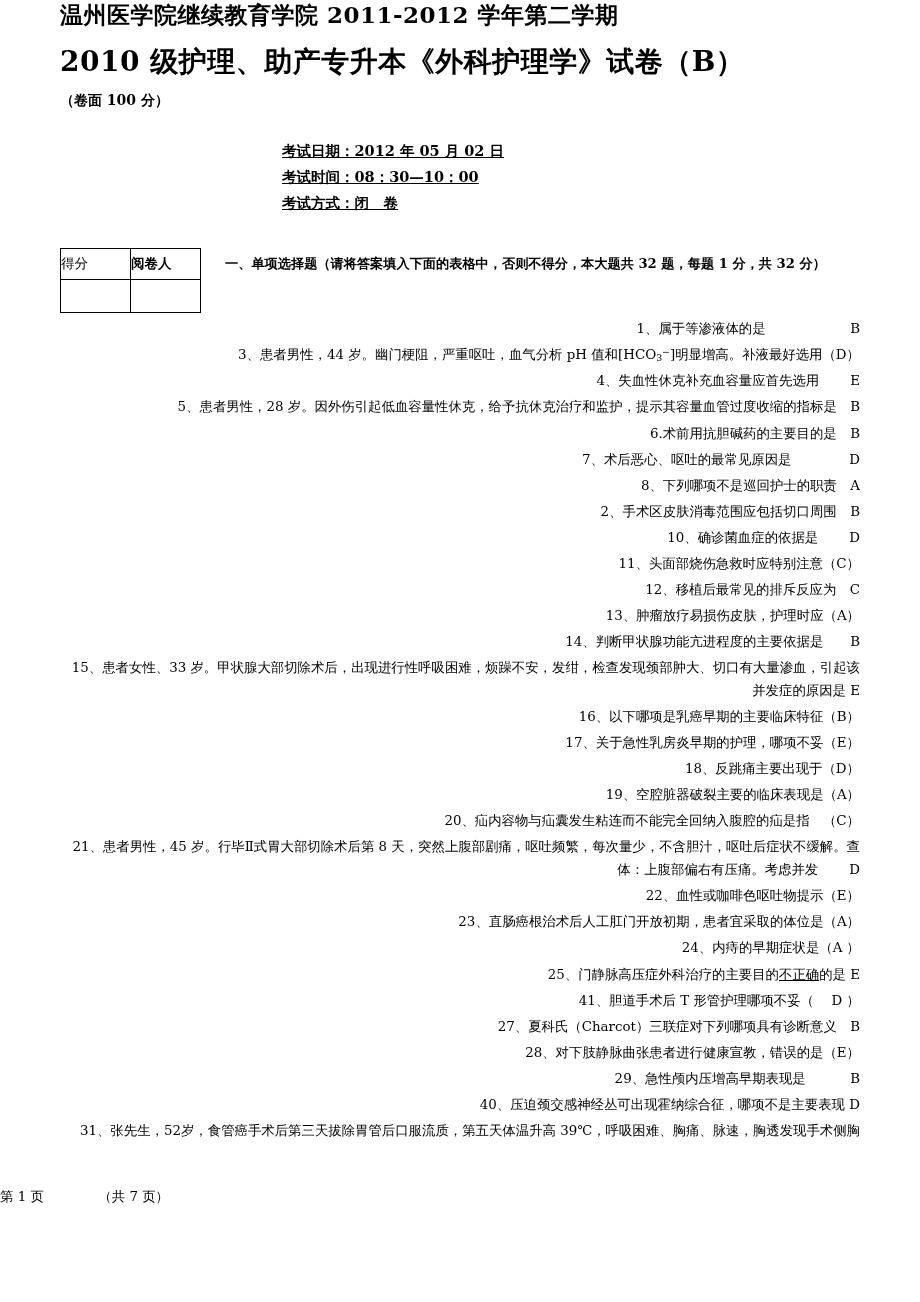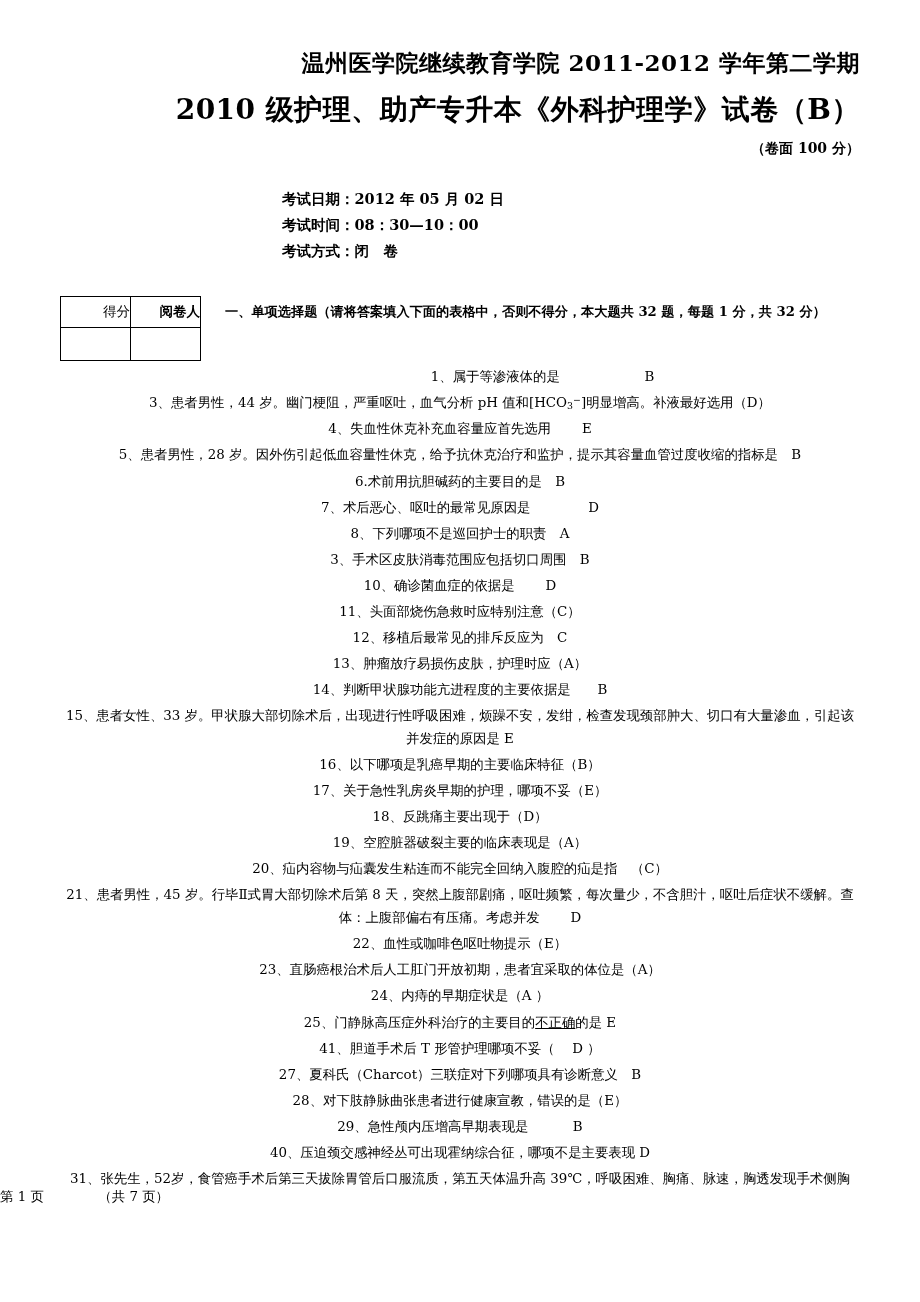--- a/index.html
+++ b/index.html
@@ -23,22 +23,21 @@
   }
   .content {
     position: absolute;
     left: 60px;
     top: 0;
     width: 800px;
   }
 
   
   .title-block {
-    text-align: right;
-    margin-top: 48px;
+    text-align: left;
   }
   .title-line-1 {
     font-size: 23px;
     font-weight: bold;
     letter-spacing: 0.5px;
     line-height: 1.32;
     white-space: nowrap;
   }
   .title-line-2 {
     font-size: 28px;
@@ -54,41 +53,42 @@
     margin-top: 11px;
   }
 
   
   .meta-block {
     margin-top: 28px;
     padding-left: 222px;
     font-size: 14.5px;
     font-weight: bold;
     line-height: 1.78;
+    text-decoration: underline;
   }
   .meta-row { white-space: nowrap; }
 
   
   .section-row {
     margin-top: 32px;
     position: relative;
     min-height: 62px;
   }
   .score-table {
     position: absolute;
     left: 0;
     top: 0;
     border-collapse: collapse;
     table-layout: fixed;
     width: 138px;
   }
   .score-table td {
     border: 1px solid #000000;
     height: 30px;
-    text-align: right;
+    text-align: left;
     vertical-align: middle;
     font-size: 13.5px;
     font-family: "DejaVu Sans", "Liberation Sans", sans-serif;
     padding: 0;
   }
   .score-table td.col-a { width: 69px; }
   .score-table td.col-b { width: 69px; font-weight: bold; }
   .score-table td.blank { height: 32px; }
 
   .section-heading {
@@ -102,21 +102,21 @@
 
   
   .questions {
     margin-top: 6px;
     font-size: 13.4px;
     line-height: 1.72;
   }
   .q {
     margin: 0;
     padding: 1.5px 0;
-    text-align: center;
+    text-align: right;
   }
   .q.indented {
     padding-left: 165px;
   }
   .q .u { text-decoration: underline; }
   sub { font-size: 70%; vertical-align: -0.22em; }
   sup { font-size: 70%; vertical-align: 0.42em; }
 
   
   .footer {
@@ -164,21 +164,21 @@
     </div>
 
     <div class="questions" id="question-list">
         <p class="q indented">1、属于等渗液体的是　　　　　　 B</p>
         <p class="q">3、患者男性，44 岁。幽门梗阻，严重呕吐，血气分析 pH 值和[HCO<sub>3</sub><sup>−</sup>]明显增高。补液最好选用（D）</p>
         <p class="q">4、失血性休克补充血容量应首先选用　　 E</p>
         <p class="q">5、患者男性，28 岁。因外伤引起低血容量性休克，给予抗休克治疗和监护，提示其容量血管过度收缩的指标是　B</p>
         <p class="q">6.术前用抗胆碱药的主要目的是　B</p>
         <p class="q">7、术后恶心、呕吐的最常见原因是　　　　 D</p>
         <p class="q">8、下列哪项不是巡回护士的职责　A</p>
-        <p class="q">3、手术区皮肤消毒范围应包括切口周围　B</p>
+        <p class="q">2、手术区皮肤消毒范围应包括切口周围　B</p>
         <p class="q">10、确诊菌血症的依据是　　 D</p>
         <p class="q">11、头面部烧伤急救时应特别注意（C）</p>
         <p class="q">12、移植后最常见的排斥反应为　C</p>
         <p class="q">13、肿瘤放疗易损伤皮肤，护理时应（A）</p>
         <p class="q">14、判断甲状腺功能亢进程度的主要依据是　　B</p>
         <p class="q">15、患者女性、33 岁。甲状腺大部切除术后，出现进行性呼吸困难，烦躁不安，发绀，检查发现颈部肿大、切口有大量渗血，引起该并发症的原因是 E</p>
         <p class="q">16、以下哪项是乳癌早期的主要临床特征（B）</p>
         <p class="q">17、关于急性乳房炎早期的护理，哪项不妥（E）</p>
         <p class="q">18、反跳痛主要出现于（D）</p>
         <p class="q">19、空腔脏器破裂主要的临床表现是（A）</p>

